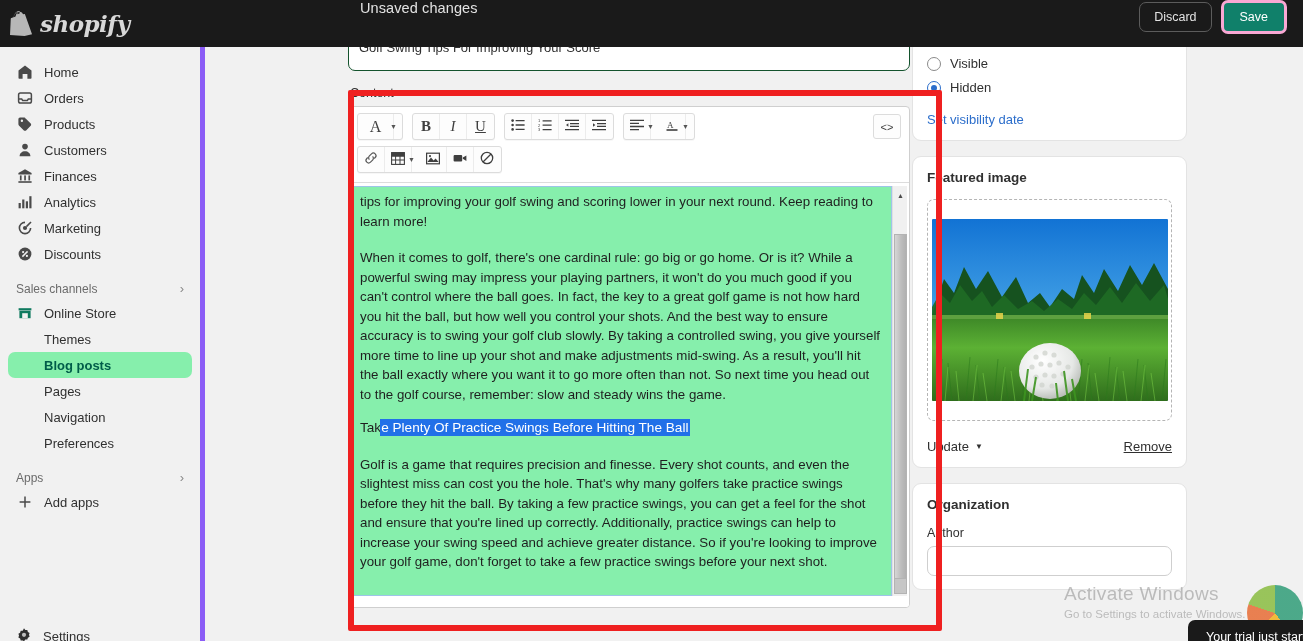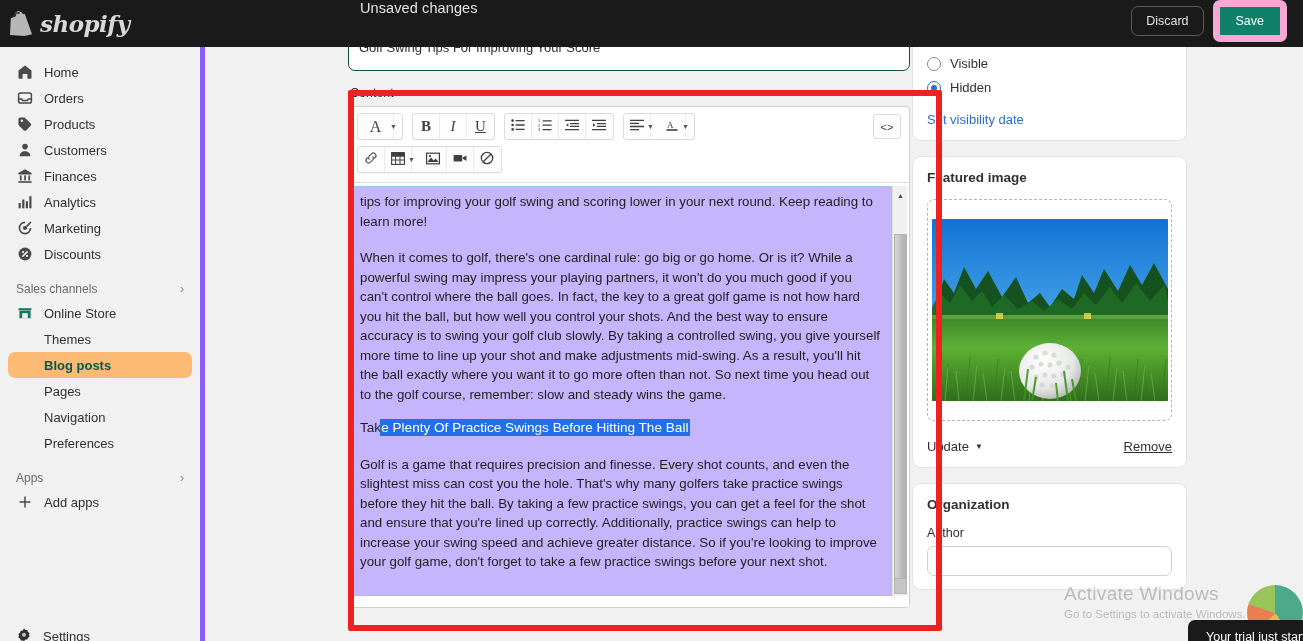--- a/index.html
+++ b/index.html
@@ -32,41 +32,41 @@
   .topbar-actions {
     margin-left: auto; display: flex; align-items: center; gap: 9px;
     padding-right: 16px;
   }
   .btn-discard {
     background: #1a1a1a; color: #e3e3e3; border: 1px solid #5c5c5c;
     border-radius: 7px; font-size: 12.5px; padding: 7px 14px; cursor: pointer;
     font-family: "Liberation Sans", sans-serif;
   }
   .btn-save {
-    background: #10806a; color: #fff; border: 7px solid #f9a8d4;
+    background: #10806a; color: #fff; border: 3px solid #f9a8d4;
     border-radius: 7px; font-size: 12.5px; padding: 7px 16px; cursor: pointer;
     font-family: "Liberation Sans", sans-serif;
   }
 
   
   .sidebar {
     position: absolute; left: 0; top: 47px; width: 205px; height: 594px;
     background: #f1f1f1; border-right: 5px solid #8b5cf6;
     padding-top: 12px; overflow: hidden;
   }
   .nav-item {
     display: flex; align-items: center; gap: 11px;
     height: 26px; margin: 0 8px 0 8px; padding: 0 8px;
     border-radius: 7px; cursor: pointer;
     font-size: 13px; color: #303030;
   }
   .nav-item .ico { width: 17px; height: 17px; display: flex; align-items: center; justify-content: center; flex: 0 0 17px; }
   .nav-item .ico svg { display: block; }
   .nav-item.sub { padding-left: 36px; gap: 0; }
-  .nav-item.active { background: #fdba74; }
+  .nav-item.active { background: #86efac; }
   .nav-item.active .lbl { color: #005c49; font-weight: 600; }
   .nav-section {
     display: flex; align-items: center; justify-content: space-between;
     margin: 14px 16px 4px 16px; font-size: 12px; color: #6b6b6b;
   }
   .chev { color: #8a8a8a; font-size: 13px; }
   .nav-settings {
     position: absolute; left: 8px; bottom: -8px;
     display: flex; align-items: center; gap: 11px; padding: 0 8px; height: 26px;
     font-size: 13px; color: #303030;
@@ -112,21 +112,21 @@
     font-size: 11px; color: #3f3f3f; cursor: pointer;
   }
 
   .editor-body-wrap {
     position: relative; margin: 2px 0 0 0;
     border-top: 1px solid #dcdcdc;
     height: 425px; background: #fff;
   }
   .editor-frame {
     position: absolute; left: 4px; top: 3px; right: 17px; bottom: 11px;
-    border: 1px solid #9ec4e8; background: #c4b5fd; overflow: hidden;
+    border: 1px solid #9ec4e8; background: #86efac; overflow: hidden;
     padding: 5px 9px 0 6px;
   }
   .doc p {
     font-family: "Liberation Sans", sans-serif;
     font-size: 13.3px; line-height: 19.5px; color: #1f1f1f;
     margin: 0 0 14px 0;
   }
   .doc p.h { font-weight: 700; font-size: 13.6px; margin-bottom: 17px; }
   .doc p.first { margin-bottom: 17px; }
   .sel {

